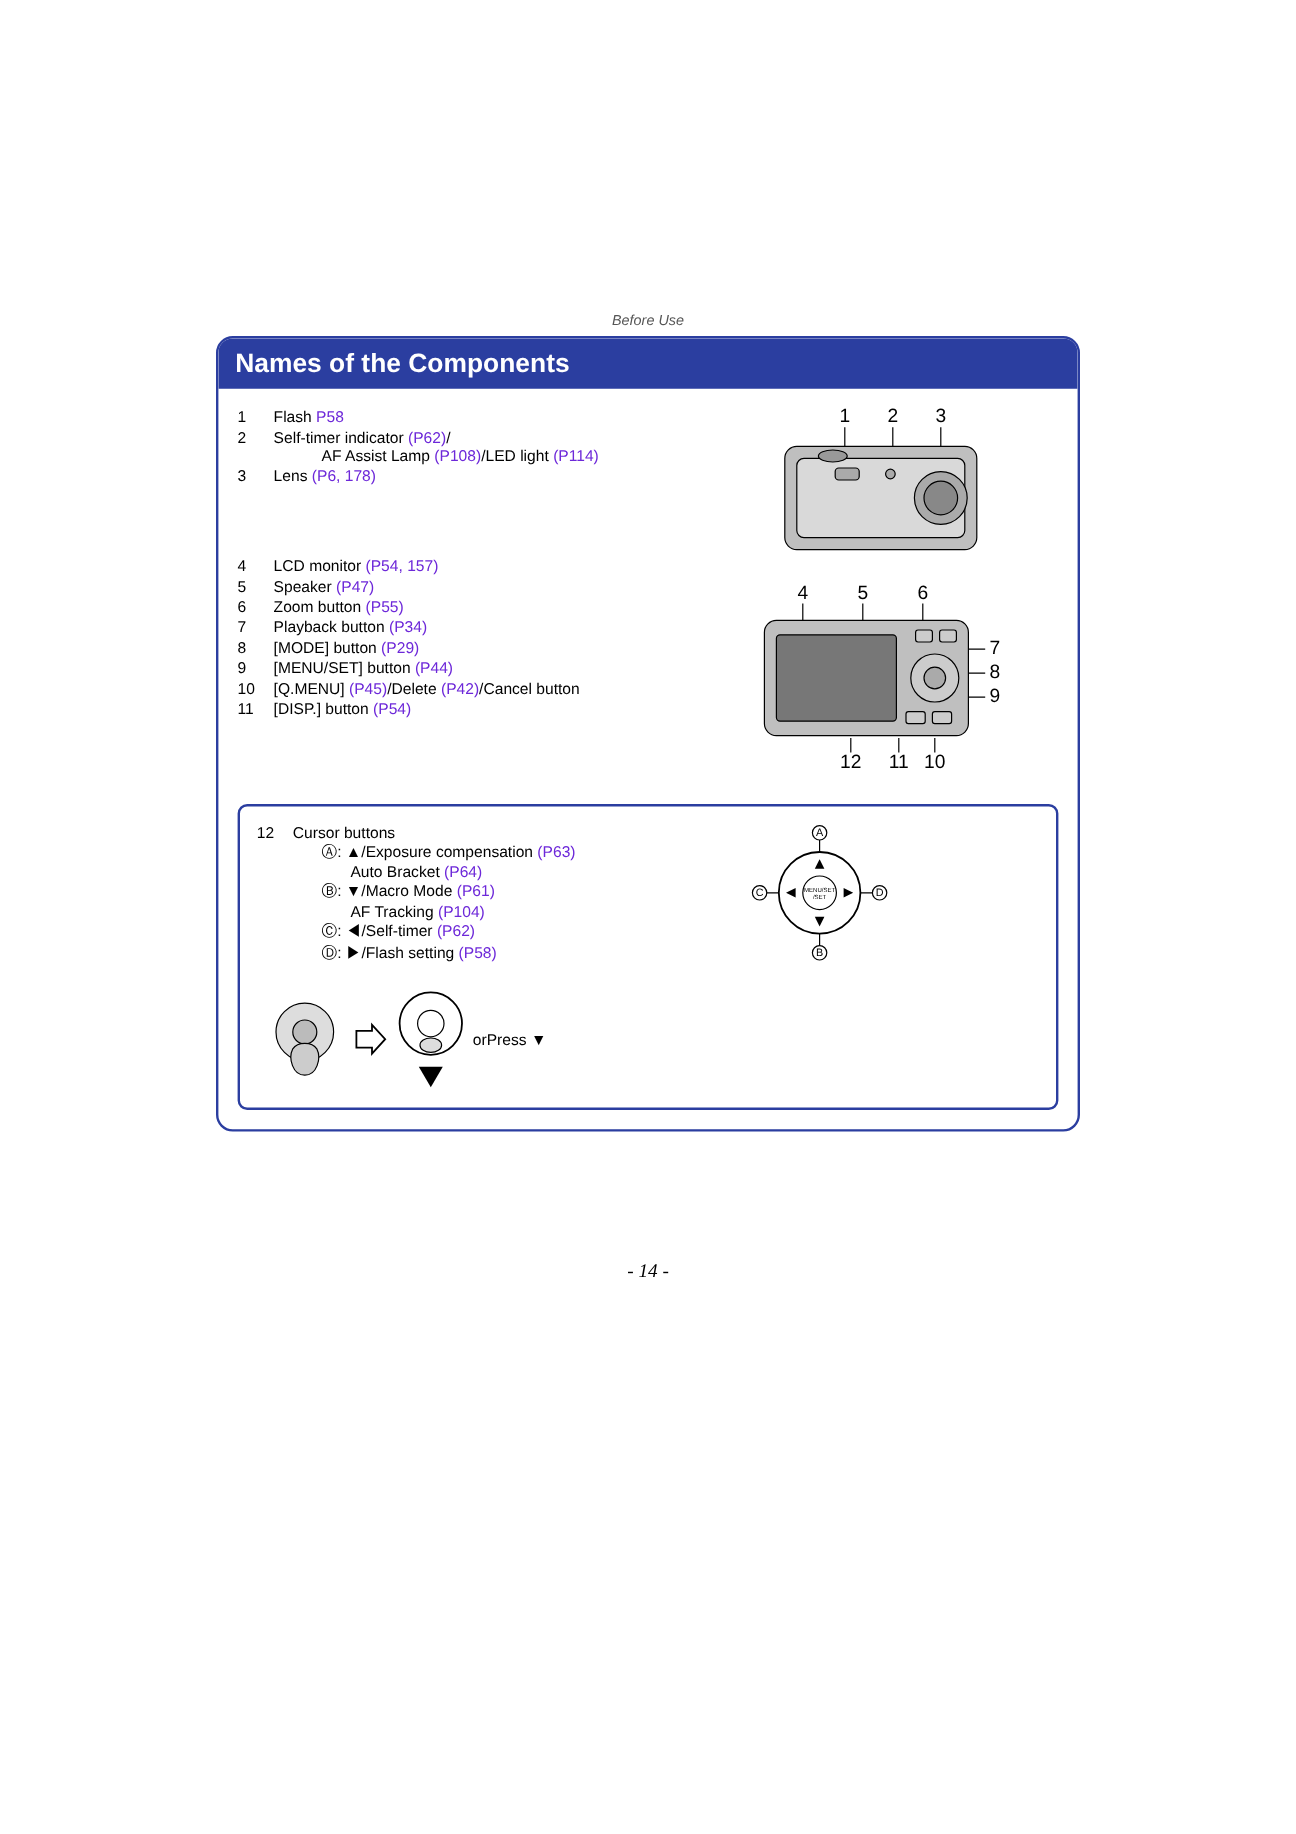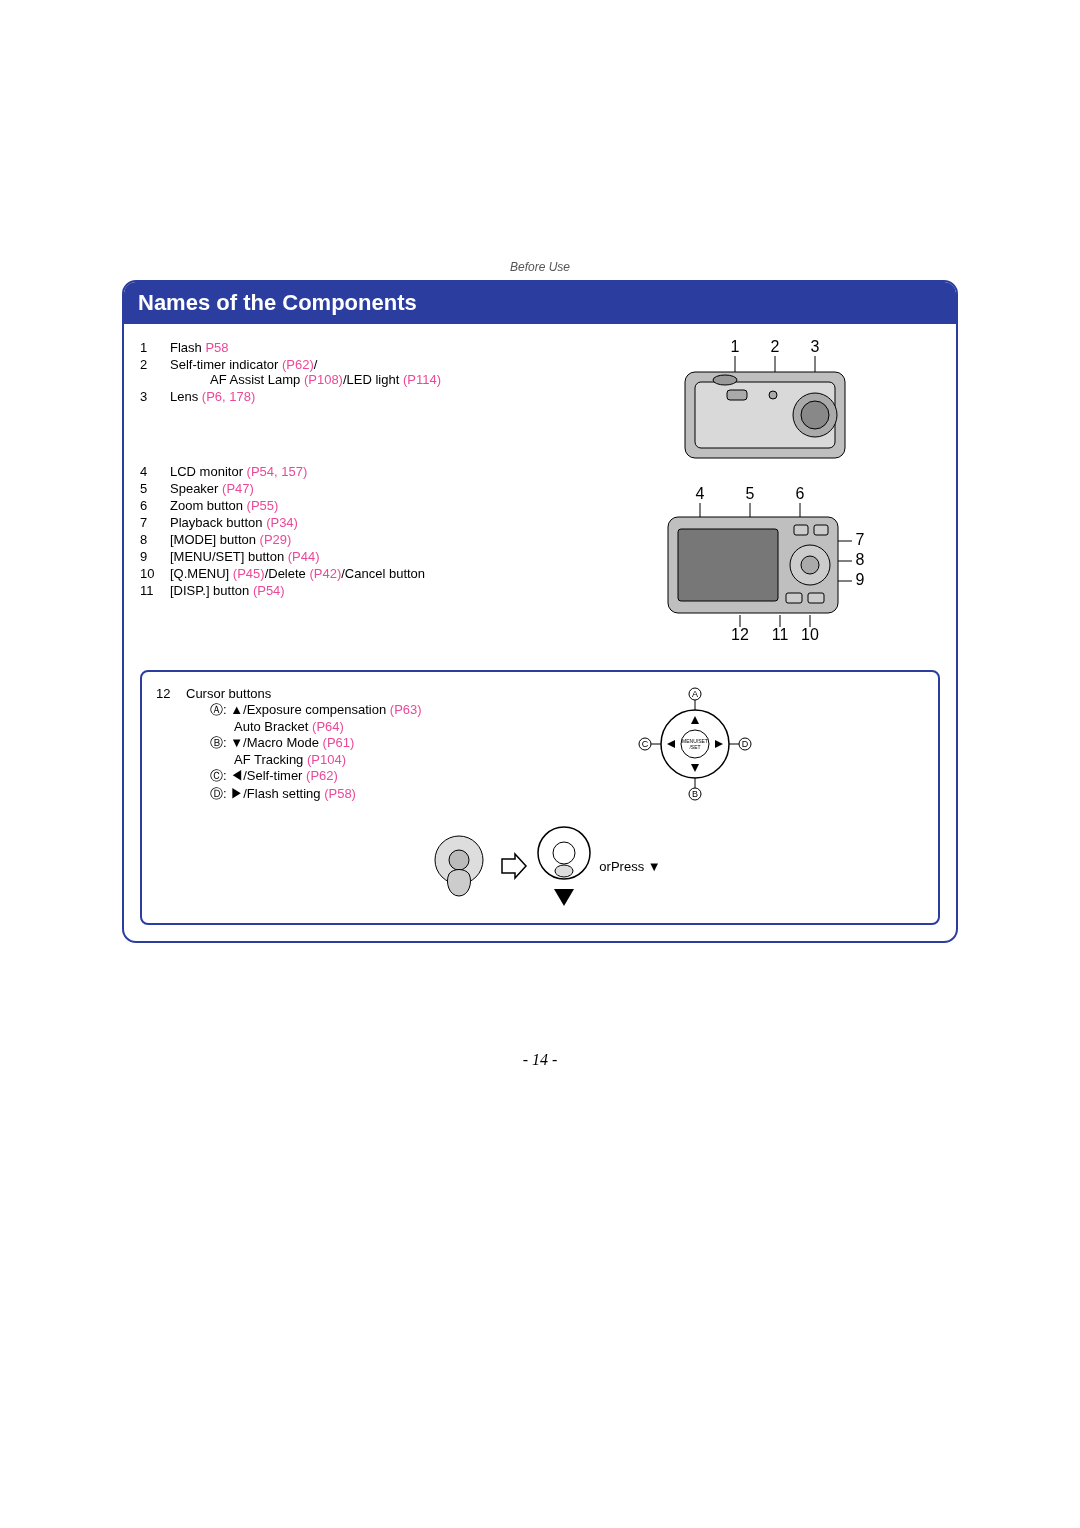--- a/index.html
+++ b/index.html
@@ -1,35 +1,35 @@
 <!DOCTYPE html>
 <html><head>
 <meta charset="utf-8">
 <style>
   body{margin:0;background:#fff;font-family:Arial,Helvetica,sans-serif;color:#000;font-size:13px;}
-  .page{width:836px;margin:0 auto;padding:260px 0 80px;position:relative;}
+  .page{width:720px;margin:0 auto;padding:260px 0 80px;position:relative;}
   .section-head{font-style:italic;font-size:12px;text-align:center;margin:0 0 6px;color:#555}
   .frame{border:2px solid #2b3ea0;border-radius:14px;padding:0;overflow:hidden;position:relative;}
   .title-band{background:#2b3ea0;color:#ffffff;font-size:22px;font-weight:bold;padding:8px 14px;border-radius:10px 10px 0 0;}
   .body{padding:14px 16px 16px;}
   .two-col{display:flex;gap:18px;}
   .col-left{flex:0 0 54%;}
   .col-right{flex:1;display:flex;flex-direction:column;align-items:center;gap:14px;}
   .list{display:table;border-spacing:0 2px;}
   .row{display:table-row;}
   .num,.desc{display:table-cell;vertical-align:top;font-size:13px;}
   .num{width:26px;text-align:left;padding-right:4px;}
-  .link{color:#ec4899}
+  .link{color:#6d28d9}
   .gap{height:28px}
   .sub{padding-left:24px;display:block;font-size:13px;}
   .subline{display:block;font-size:13px;margin-left:40px;}
   .inner-box{border:2px solid #2b3ea0;border-radius:8px;padding:12px 14px;margin-top:22px;font-size:13px;}
   .inner-flex{display:flex;gap:18px;align-items:flex-start}
   .note{margin-top:14px;font-size:13px;line-height:1.5}
-  .press-row{display:flex;align-items:center;justify-content:center;gap:0;margin-top:14px}
+  .press-row{display:flex;align-items:center;gap:0;margin-top:14px}
   .press-bold{font-weight:normal}
   .pagenum{text-align:center;font-style:italic;font-family:Georgia,serif;font-size:16px;margin-top:108px}
 </style>
 </head>
 <body>
 
 <div class="page">
   <div class="section-head">Before Use</div>
 
   <div class="frame">

